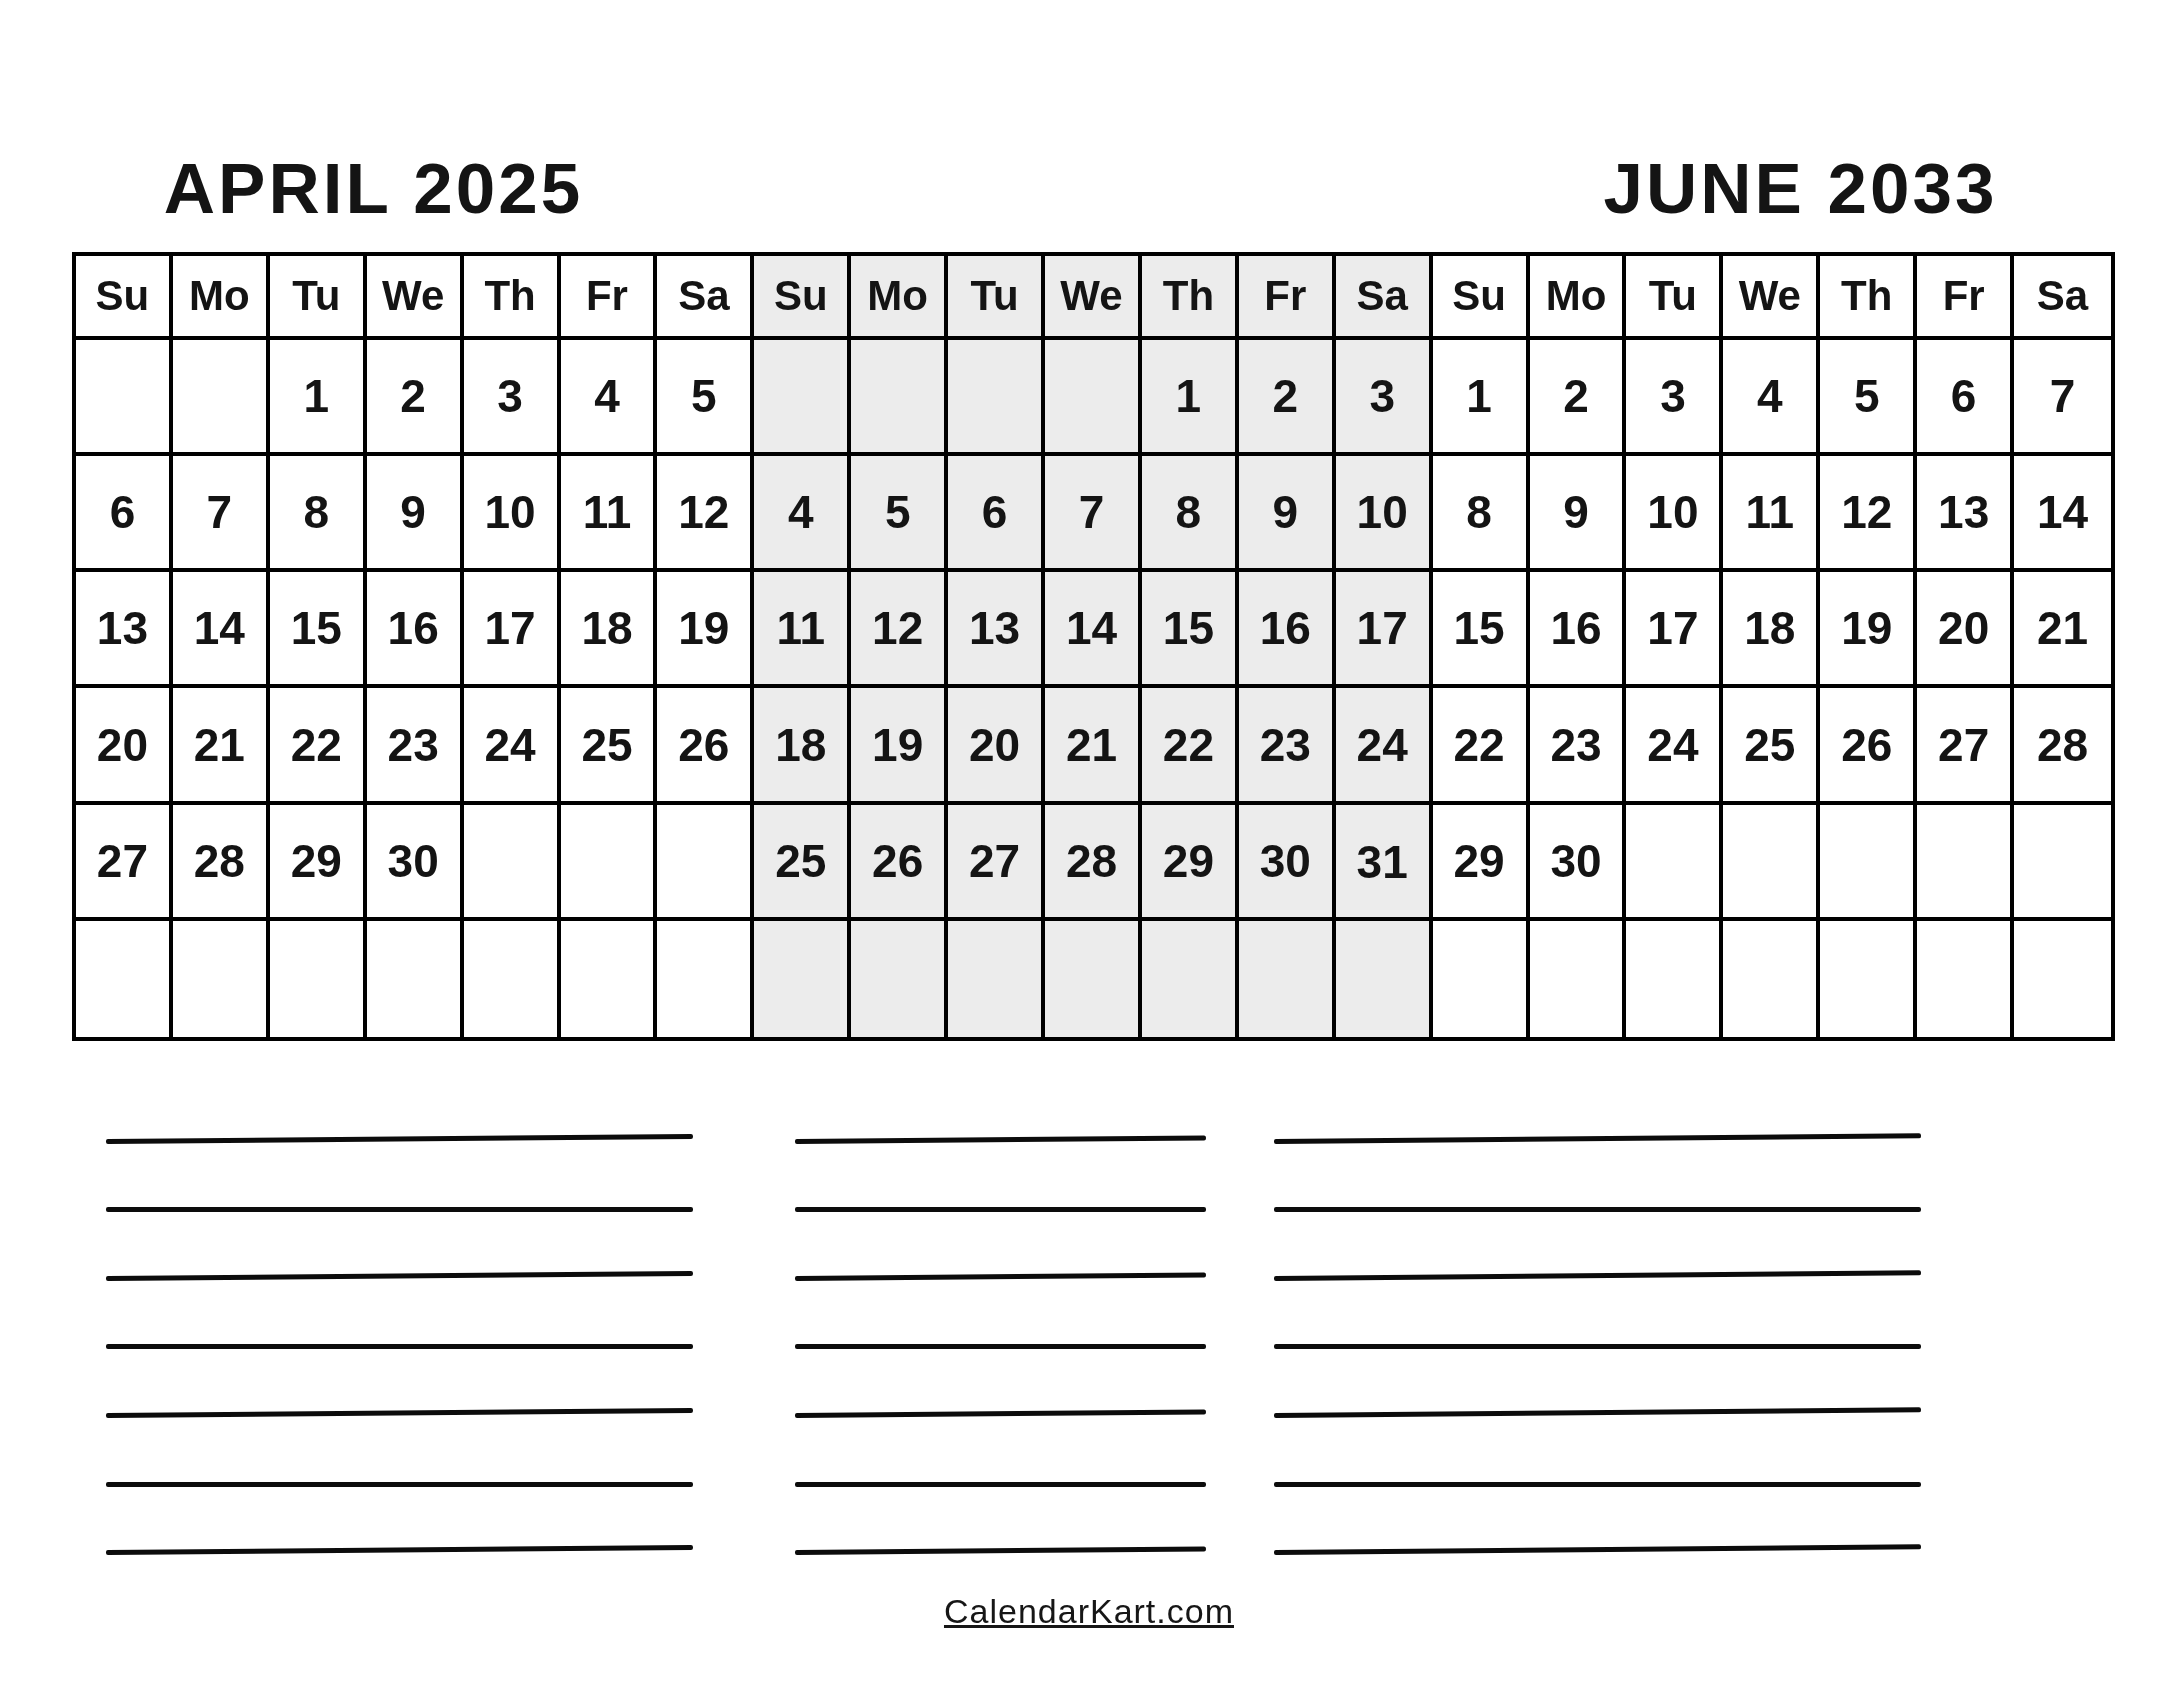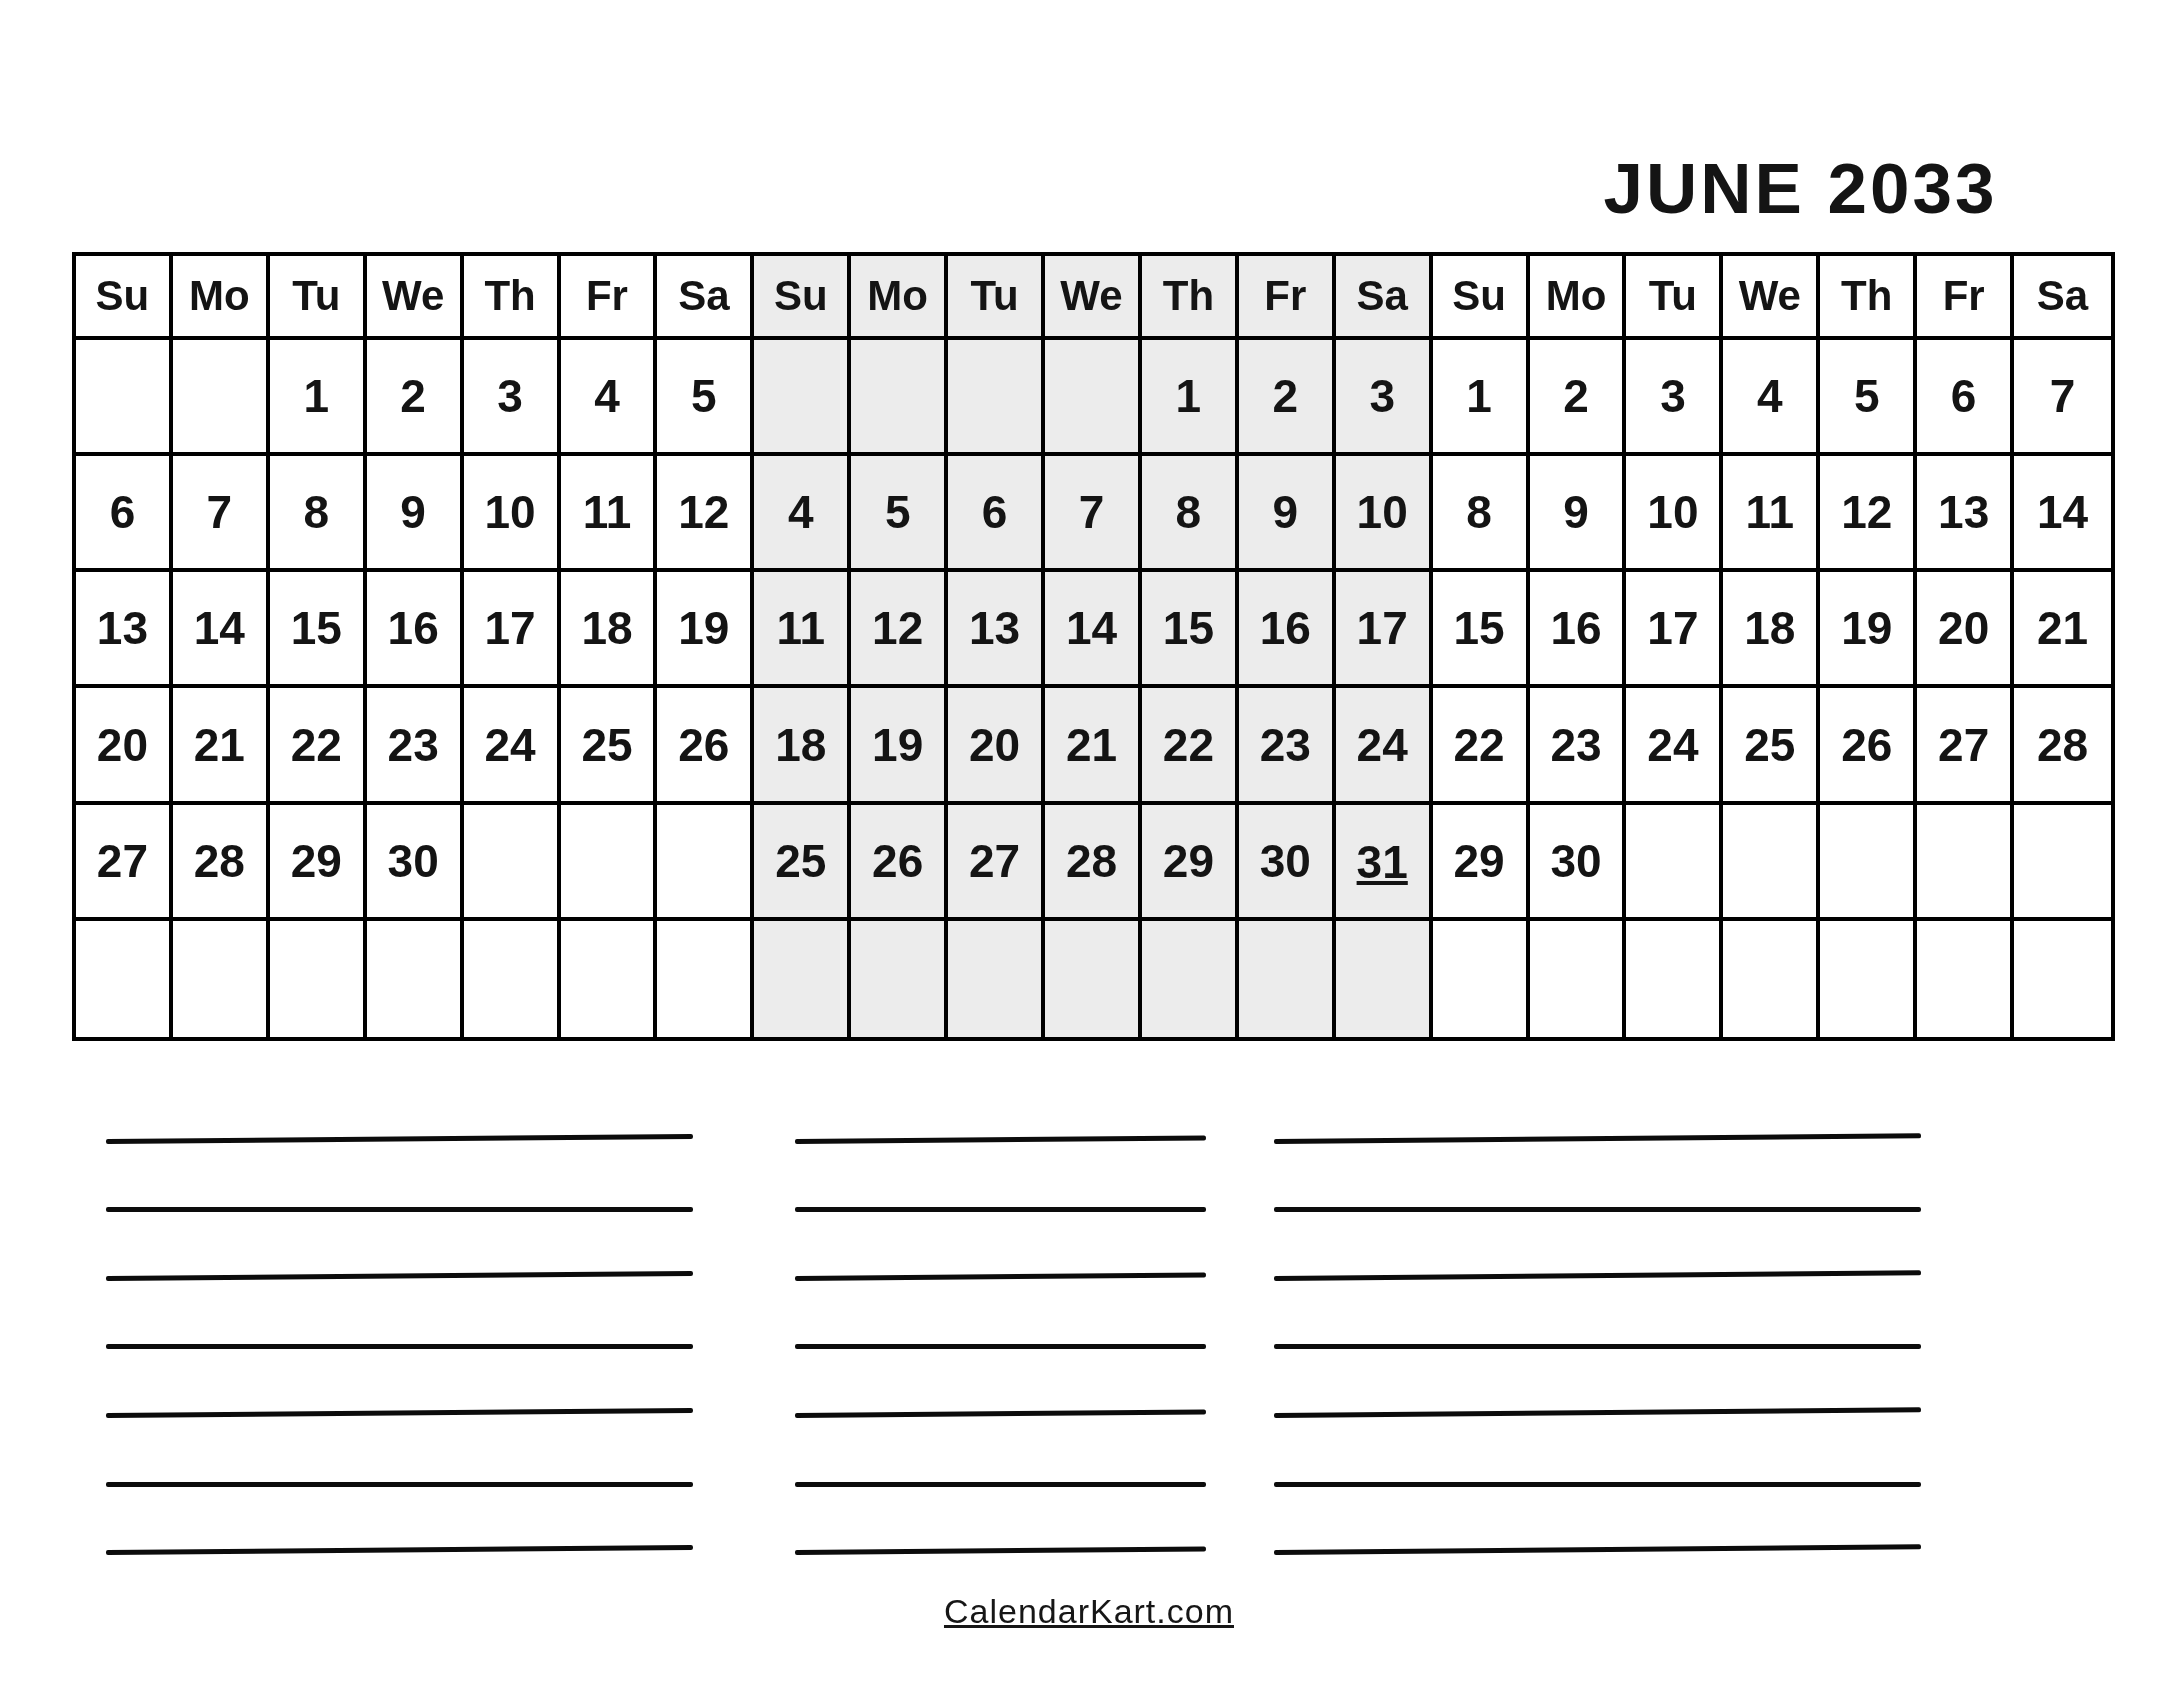--- a/index.html
+++ b/index.html
@@ -53,21 +53,21 @@
     align-items: center;
     justify-content: center;
     background: #ffffff;
     overflow: hidden;
   }
   .cell:nth-child(21n) { border-right: none; }
   .cell:nth-child(n+127) { border-bottom: none; }
   .cell.head { font-size: 42px; font-weight: 700; color: #141414; }
   .cell.day  { font-size: 46px; font-weight: 700; color: #141414; }
   .cell.shade { background: #ececec; }
-  .cell.low { padding-top: 3px; text-decoration: underline; }   
+  .cell.low { padding-top: 3px; }   
 
   
   .notes { position: absolute; left: 0; top: 0; width: 2178px; height: 1683px; pointer-events: none; }
   .note-line {
     position: absolute;
     height: 5px;
     background: #0c0c0c;
     border-radius: 2px;
   }
   .note-line.tilt {
@@ -87,20 +87,21 @@
     letter-spacing: 1px;
     color: #161616;
     text-decoration: underline;
   }
 </style>
 </head>
 <body>
 
 <div class="page">
 
+  <div class="month-title title-april">APRIL 2025</div>
 
 
   <div class="month-title title-june">JUNE 2033</div>
 
   <div class="grid">
       <div class="cell head">Su</div>
       <div class="cell head">Mo</div>
       <div class="cell head">Tu</div>
       <div class="cell head">We</div>
       <div class="cell head">Th</div>

